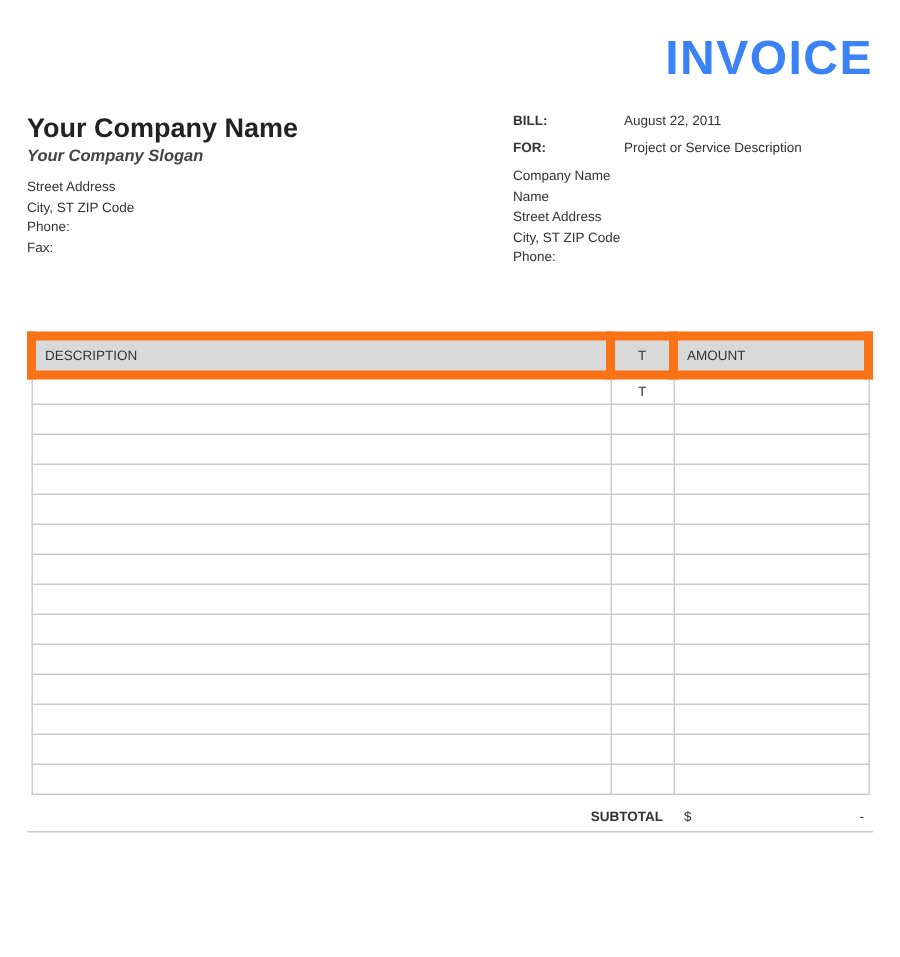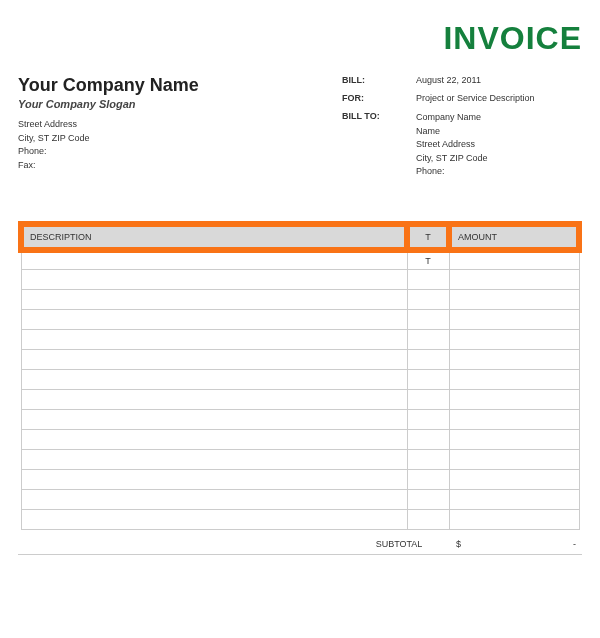--- a/index.html
+++ b/index.html
@@ -9,21 +9,21 @@
       width: 600px;
       height: 638px;
       padding: 20px 18px;
       font-size: 10px;
       color: #333;
     }
     .title {
       text-align: right;
       font-size: 32px;
       font-weight: 900;
-      color: #15803d;
+      color: #3b82f6;
       letter-spacing: 1px;
       margin-bottom: 18px;
     }
     .header-row {
       display: flex;
       justify-content: center;
       margin-bottom: 10px;
     }
     .company-block { flex: 1; }
     .company-name {
@@ -102,23 +102,23 @@
     .total-row {
       display: flex;
       justify-content: flex-end;
       align-items: center;
       font-size: 9px;
       width: 100%;
       padding: 5px 6px;
       border-bottom: 1px solid #ccc;
     }
     .total-label {
-      font-weight: normal;
+      font-weight: bold;
       width: 100px;
-      text-align: center;
+      text-align: right;
       padding-right: 14px;
     }
     .total-currency {
       width: 20px;
       text-align: left;
     }
     .total-value {
       width: 100px;
       text-align: right;
     }
@@ -143,21 +143,20 @@
   <div class="meta-block">
     <div class="meta-row">
       <div class="meta-label">BILL:</div>
       <div class="meta-value">August 22, 2011</div>
     </div>
     <div class="meta-row">
       <div class="meta-label">FOR:</div>
       <div class="meta-value">Project or Service Description</div>
     </div>
     <div class="meta-row">
-      <div class="meta-label">BILL TO:</div>
       <div class="meta-value billto-block">
         <div>Company Name</div>
         <div>Name</div>
         <div>Street Address</div>
         <div>City, ST  ZIP Code</div>
         <div>Phone:</div>
       </div>
     </div>
   </div>
 </div>

